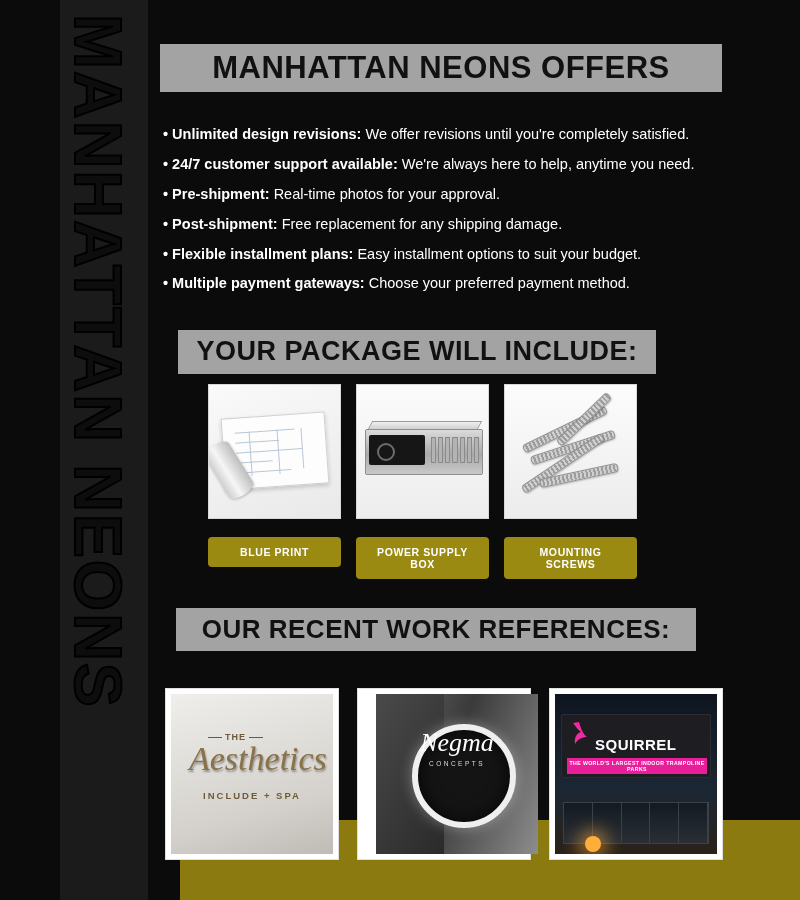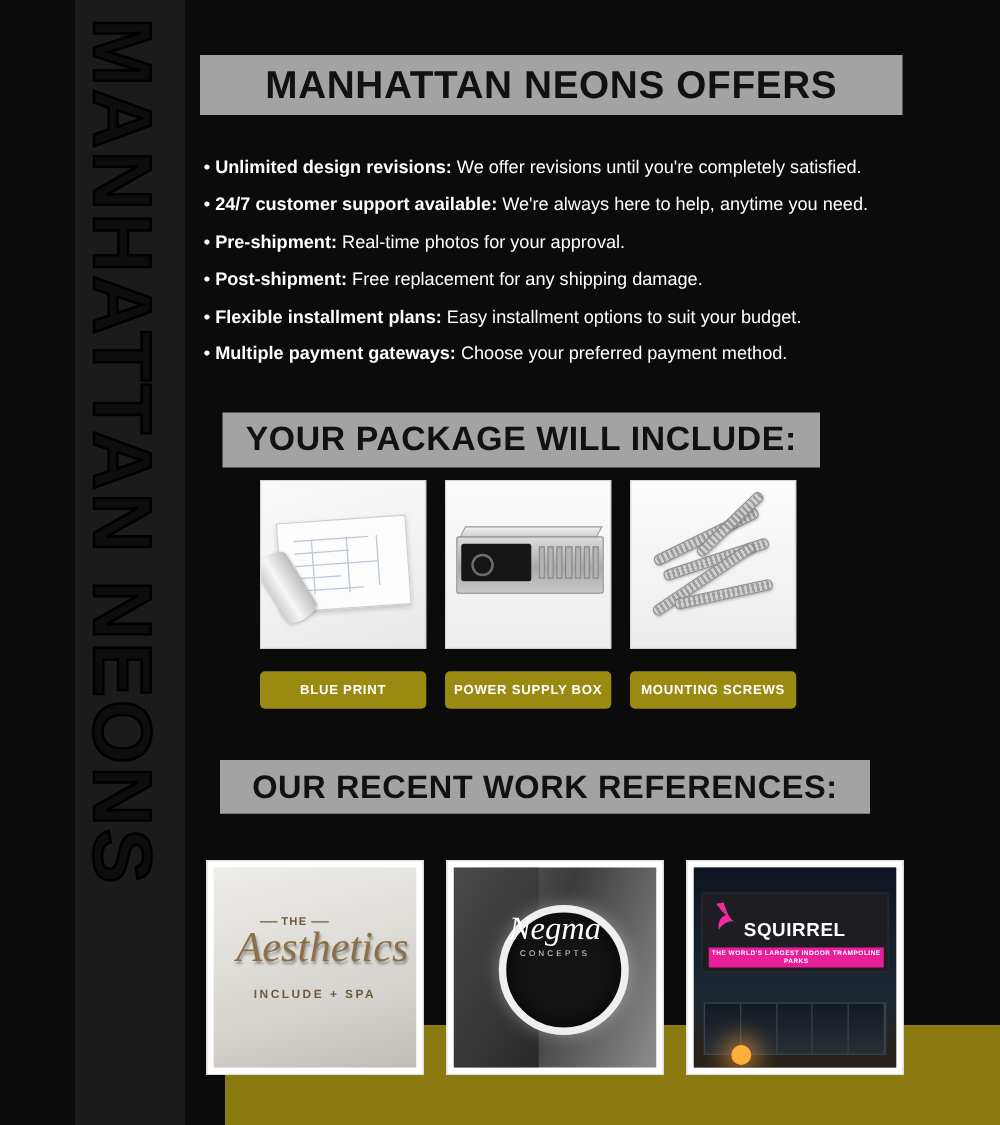--- a/index.html
+++ b/index.html
@@ -160,21 +160,21 @@
     border: 1px solid #8f8f8f;
   }
   .pkg-label {
     margin-top: 18px;
     background: #9a8a12;
     color: #ffffff;
     font-size: 10.5px;
     font-weight: 700;
     letter-spacing: .6px;
     text-align: center;
-    padding: 9px 6px;
+    padding: 9px 20px;
     border-radius: 4px;
   }
 
   .h-refs {
     position: absolute; left: 16px; top: 608px; width: 520px; text-align:center;
   }
   .h-refs .banner { width: 100%; font-size: 26px; }
 
   .refs-row {
     position: absolute; left: 5px; top: 688px;
@@ -198,21 +198,21 @@
     position:absolute; left:18px; top:46px; width:136px; text-align:right;
     font-family: "Liberation Serif", serif;
     font-style: italic; font-size: 34px; color:#8a7148;
     text-shadow: 1px 2px 2px rgba(0,0,0,.35);
   }
   .r1 .sub {
     position:absolute; left:0; top:96px; width:100%; text-align:center;
     color:#6d5a3a; font-size:9.5px; letter-spacing:2px; font-weight:700;
   }
   
-  .r2 { background: linear-gradient(110deg,#6f6f6f,#3a3a3a 45%,#8d8d8d); }
+  .r2 { background: linear-gradient(110deg,#6f6f6f,#3a3a3a 45%,#8d8d8d); margin-left: 13px; }
   .r2 .panel { position:absolute; left:0; top:0; width:42%; height:100%; background:linear-gradient(120deg,#4a4a4a,#2a2a2a); }
   .r2 .disc {
     position:absolute; left:36px; top:30px; width:104px; height:104px;
     border-radius:50%; background:#141414;
     border: 6px solid #efefef;
     box-shadow: 0 0 14px rgba(255,255,255,.35), inset 0 0 18px rgba(0,0,0,.8);
   }
   .r2 .nm {
     position:absolute; left:0; top:34px; width:100%; text-align:center;
     font-family:"Liberation Serif", serif; font-style:italic;

